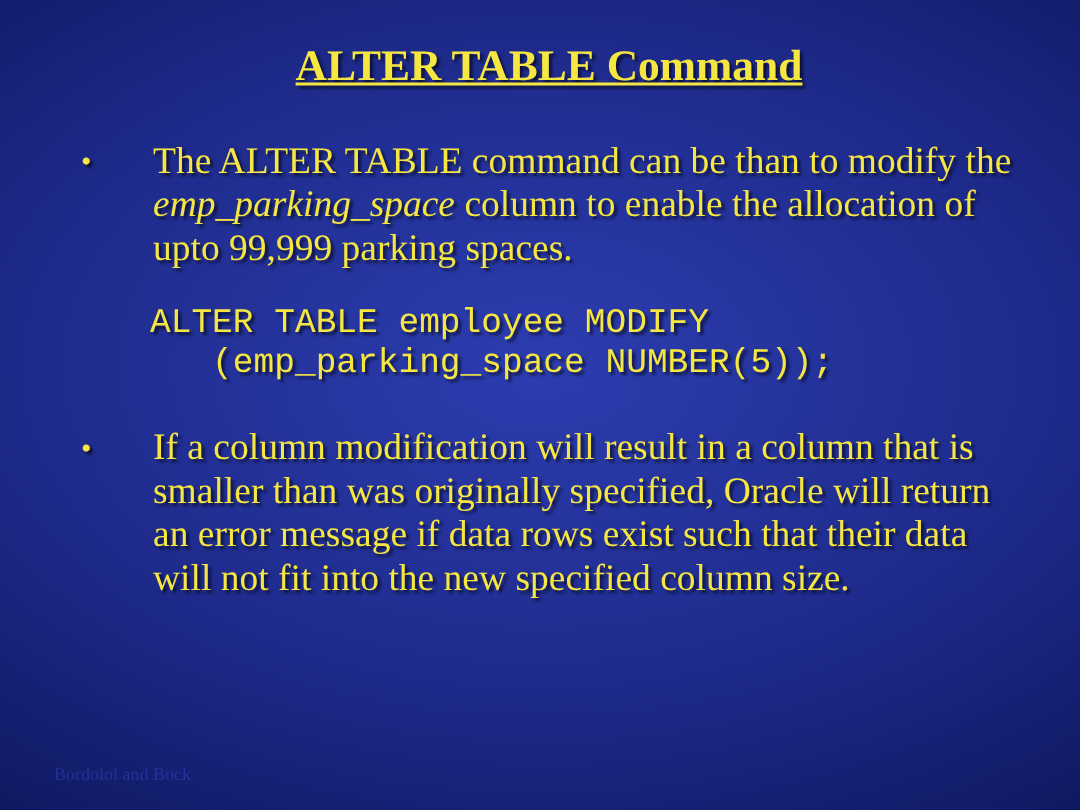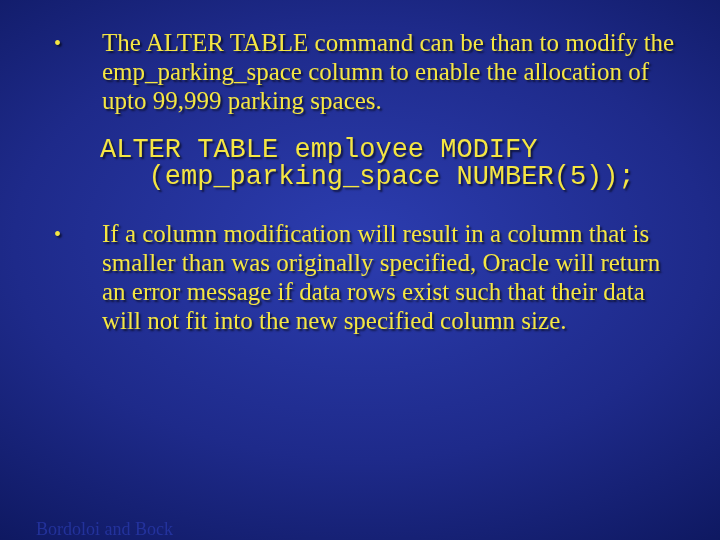--- a/index.html
+++ b/index.html
@@ -42,43 +42,45 @@
     flex: 0 0 48px;
     text-align: left;
     padding-left: 2px;
   }
   .bullet-text {
     font-size: 25px;
     line-height: 29px;
     flex: 1;
   }
   .italic {
+    font-style: italic;
   }
   .code-block {
     font-family: "Courier New", Courier, monospace;
-    font-size: 27px;
+    font-size: 23px;
     line-height: 27px;
     margin: 6px 0 28px 48px;
     white-space: pre;
     text-shadow: 2px 2px 2px rgba(0,0,0,0.6);
   }
   .footer {
     position: absolute;
     left: 36px;
-    bottom: 0;
-    font-size: 18px;
+    bottom: 16px;
+    font-size: 12px;
     color: #2a3bb0;
     text-shadow: none;
     opacity: 0.7;
   }
 </style>
 </head>
 <body>
 
 <div class="slide">
+  <h1 class="title">ALTER TABLE Command</h1>
 
   <div class="bullet">
     <div class="bullet-sym">•</div>
     <div class="bullet-text" id="b0"><span>The ALTER TABLE command can be than to modify the </span><span class="italic">emp_parking_space</span><span> column to enable the allocation of upto 99,999 parking spaces.</span></div>
   </div>
 
   <div class="code-block">ALTER TABLE employee MODIFY
    (emp_parking_space NUMBER(5));</div>
 
   <div class="bullet">

